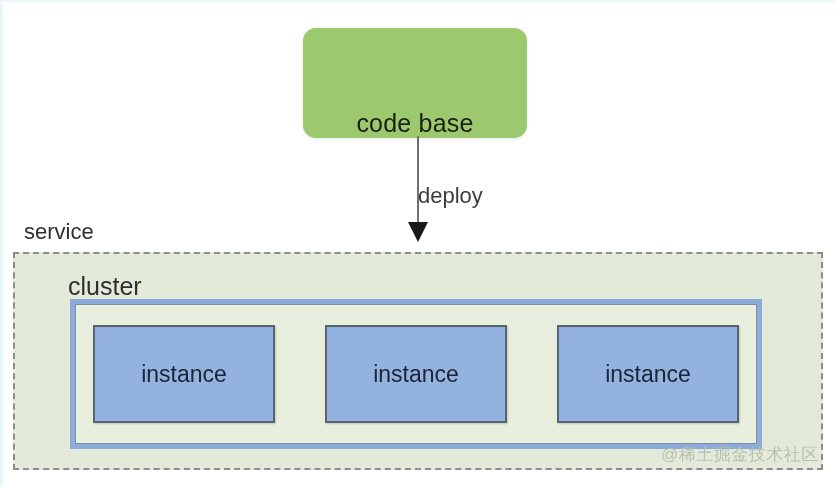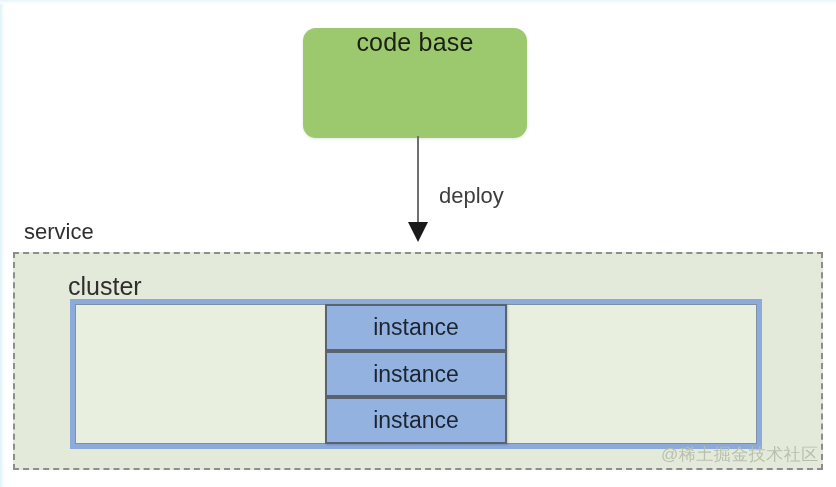--- a/index.html
+++ b/index.html
@@ -35,21 +35,21 @@
   .codebase {
     position: absolute;
     left: 303px;
     top: 28px;
     width: 224px;
     height: 110px;
     background: #9cc96e;
     border-radius: 13px;
     box-shadow: 0 1px 3px rgba(0,0,0,0.10);
     display: flex;
-    align-items: flex-start;
+    align-items: flex-end;
     justify-content: center;
   }
   .codebase-label {
     font-size: 25px;
     color: #1d1f16;
     letter-spacing: 0.2px;
   }
 
   
   .arrow-wrap {
@@ -61,21 +61,21 @@
   }
 
   
   .edge-label {
     position: absolute;
     font-size: 22px;
     color: #3d3d3d;
     white-space: nowrap;
   }
   .edge-label.compile { left: 301px; top: 183px; }
-  .edge-label.deploy  { left: 439px; top: 183px; }
+  .edge-label.deploy  { left: 418px; top: 183px; }
 
   
   .service-title {
     position: absolute;
     left: 24px;
     top: 219px;
     font-size: 22px;
     color: #2f2f2f;
     white-space: nowrap;
   }
@@ -114,21 +114,20 @@
   .cluster-inner {
     position: absolute;
     left: 0; top: 0;
     width: 100%;
     height: 100%;
     display: flex;
     align-items: center;
     justify-content: space-between;
     padding: 0 18px;
     box-sizing: border-box;
-    flex-direction: column;
   }
 
   
   .instance {
     width: 182px;
     height: 98px;
     box-sizing: border-box;
     background: #93b2e0;
     border: 2px solid #5a6470;
     display: flex;

